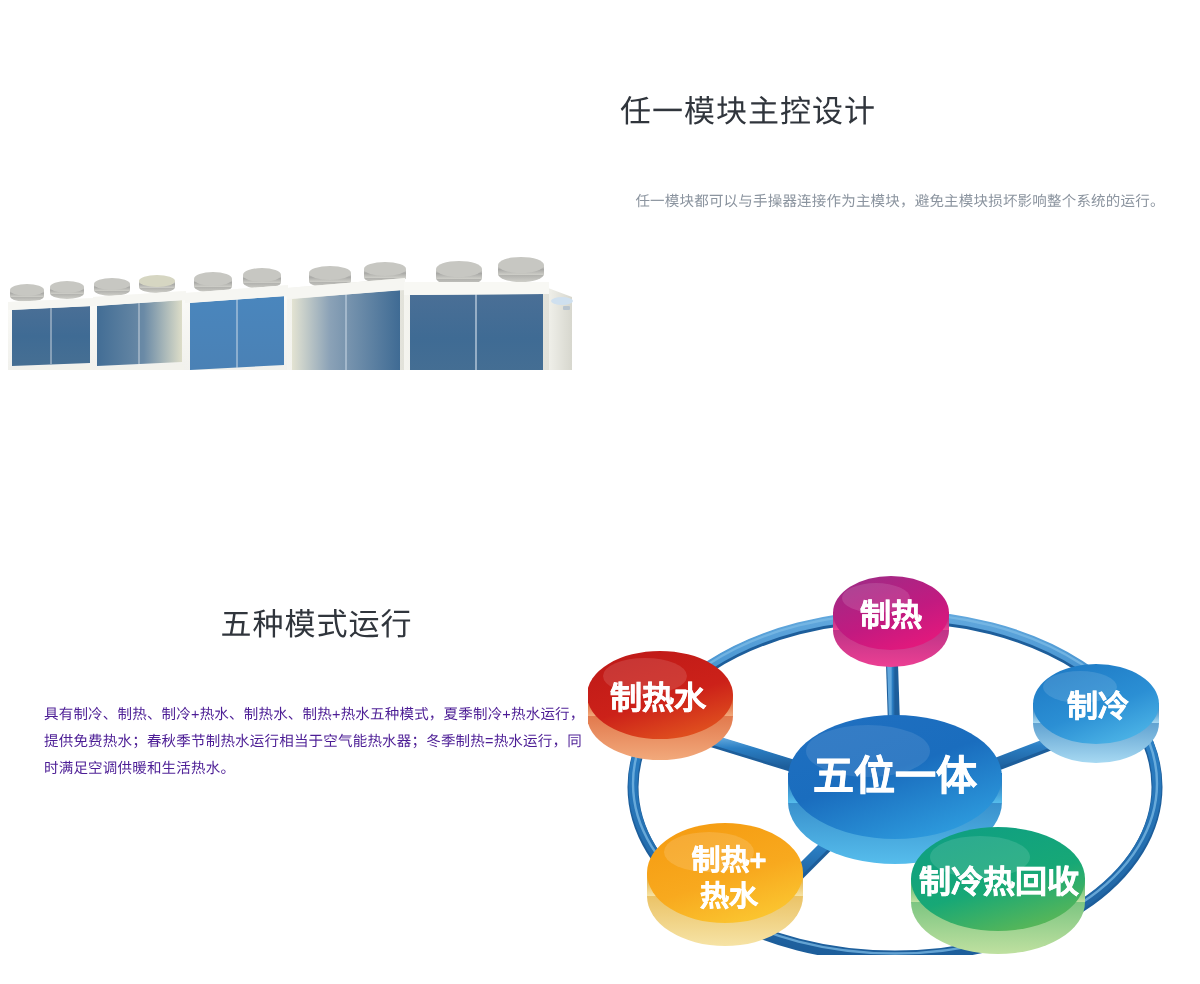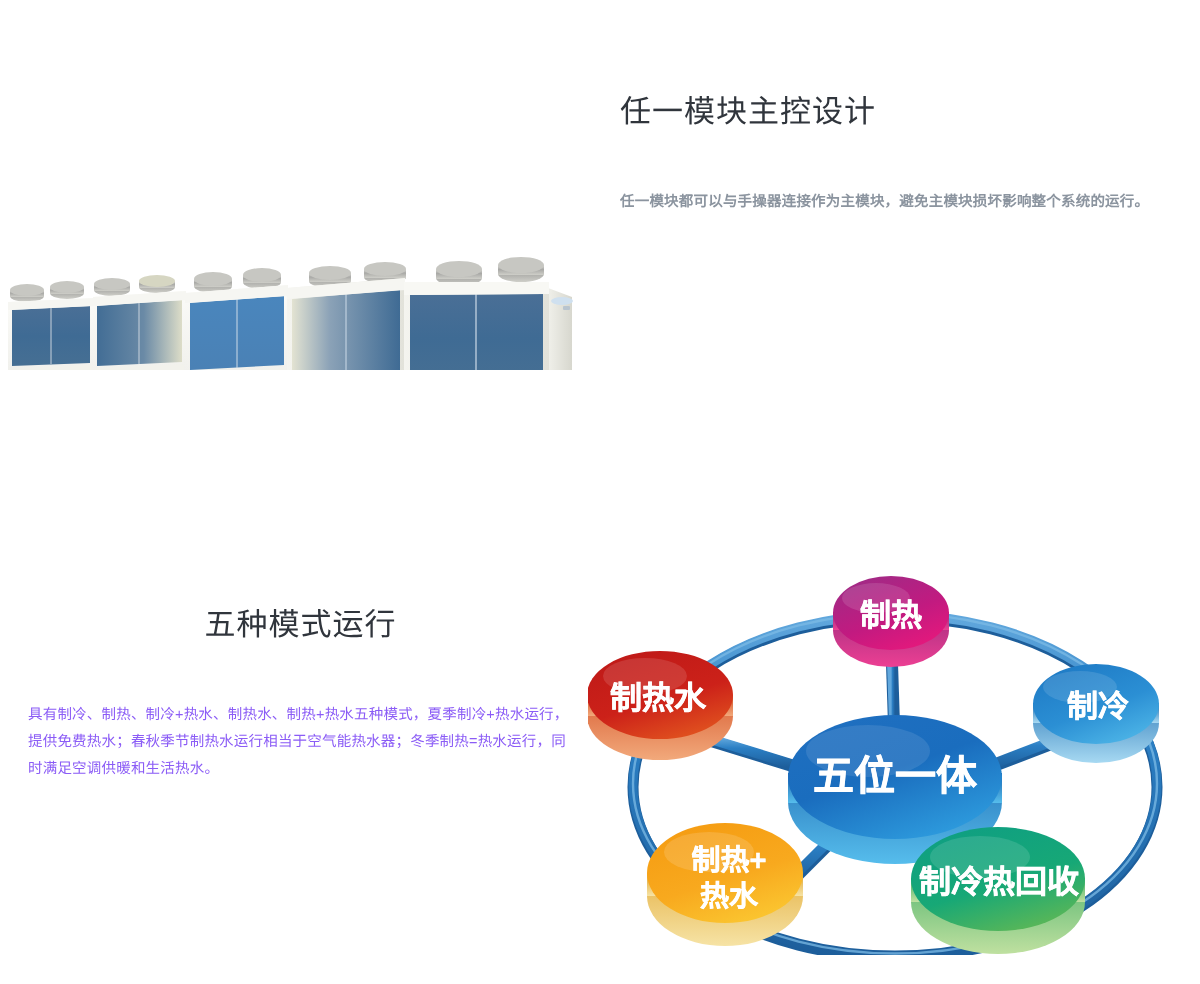--- a/index.html
+++ b/index.html
@@ -56,57 +56,56 @@
     font-weight: 400;
     margin: 0;
   }
 
   .sec1-body {
     margin: 0;
     margin-top: 56px;
     font-size: 14.5px;
     line-height: 26px;
     color: #8b949f;
-    text-align: left;
+    text-align: center;
     letter-spacing: 0.2px;
-    font-weight: bold;
   }
 
   
   .section-two {
     position: absolute;
     left: 0;
     top: 470px;
     width: 1200px;
     height: 514px;
   }
 
   .sec2-text {
     position: absolute;
-    left: 28px;
+    left: 44px;
     top: 135px;
     width: 545px;
   }
 
   .sec2-heading {
     font-size: 31px;
     line-height: 40px;
     color: #30353c;
     text-align: center;
     letter-spacing: 1px;
     font-weight: 400;
     margin: 0;
   }
 
   .sec2-body {
     margin: 0;
     margin-top: 56px;
     font-size: 14.5px;
     line-height: 27px;
-    color: #8b5cf6;
+    color: #4c1d95;
     text-align: left;
     letter-spacing: 0.2px;
   }
 
   .diagram-wrap {
     position: absolute;
     left: 588px;
     top: 85px;
     width: 614px;
     height: 400px;

